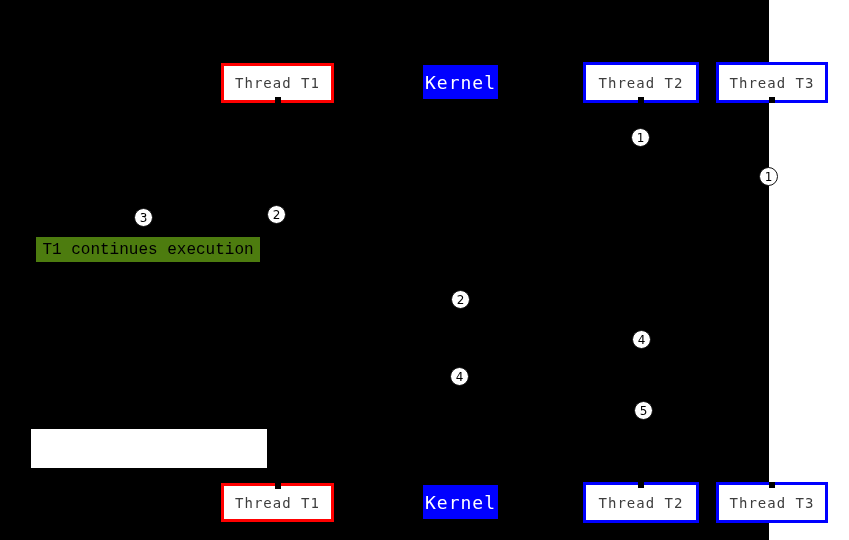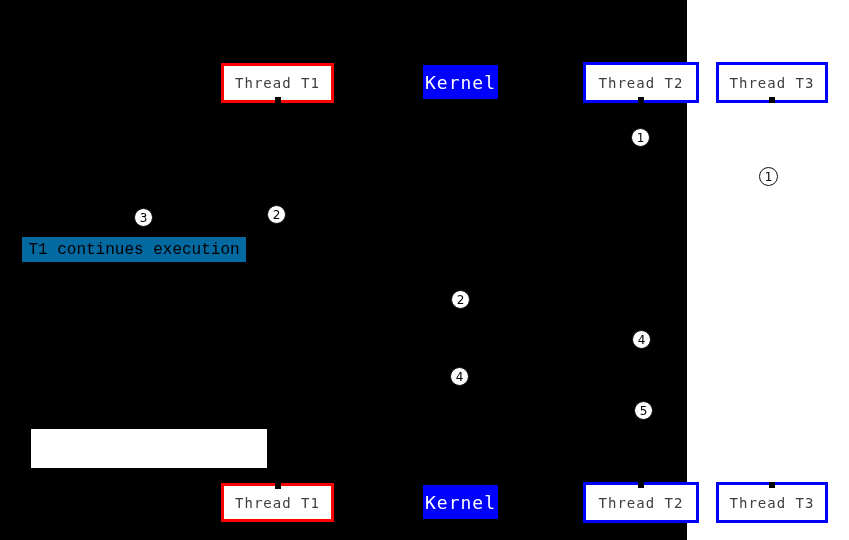--- a/index.html
+++ b/index.html
@@ -7,21 +7,21 @@
     padding: 0;
   }
   body {
     width: 849px;
     height: 540px;
     overflow: hidden;
     font-family: "DejaVu Sans Mono", monospace;
   }
   .stage {
     position: relative;
-    width: 687px;
+    width: 769px;
     height: 540px;
     background: #000;
   }
   
   .tbox {
     position: absolute;
     box-sizing: border-box;
     background: #fff;
     border: 3px solid #00f;
     color: #3d3d3d;
@@ -141,21 +141,21 @@
   </div>
 
   <div class="step" style="left: 450px; top: 367px; background-color: rgb(255, 255, 255); color: rgb(0, 0, 0);">
     <span>4</span>
   </div>
 
   <div class="step" style="left: 634px; top: 401px; background-color: rgb(255, 255, 255); color: rgb(0, 0, 0);">
     <span>5</span>
   </div>
 
-  <div class="annotation" style="left: 22px; top: 237px; width: 224px; height: 25px; background-color: #0369a1; color: rgb(0, 0, 0);">
+  <div class="annotation" style="left: 36px; top: 237px; width: 224px; height: 25px; background-color: #4d7c0f; color: rgb(0, 0, 0);">
     <span>T1 continues execution</span>
   </div>
 
   <div class="blankbox" style="left: 31px; top: 429px; width: 236px; height: 39px; background-color: rgb(255, 255, 255);"></div>
 
   <div class="tbox red" style="left: 221px; top: 483px; width: 113px; height: 39px; border-color: rgb(255, 0, 0); background-color: rgb(255, 255, 255); color: rgb(61, 61, 61);">
     <span class="notch top"></span>
     <span>Thread T1</span>
   </div>
 

